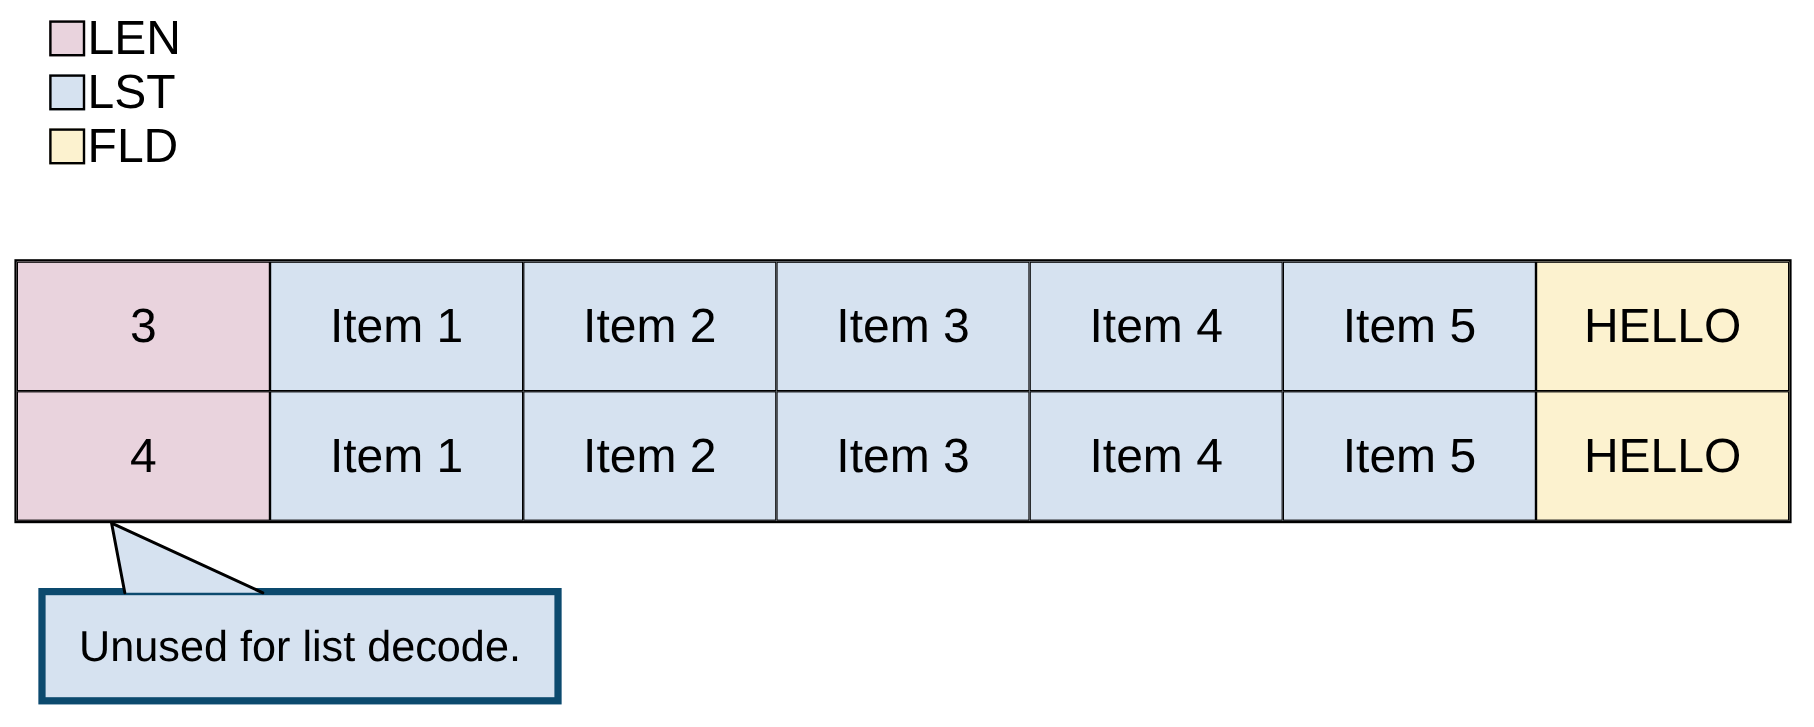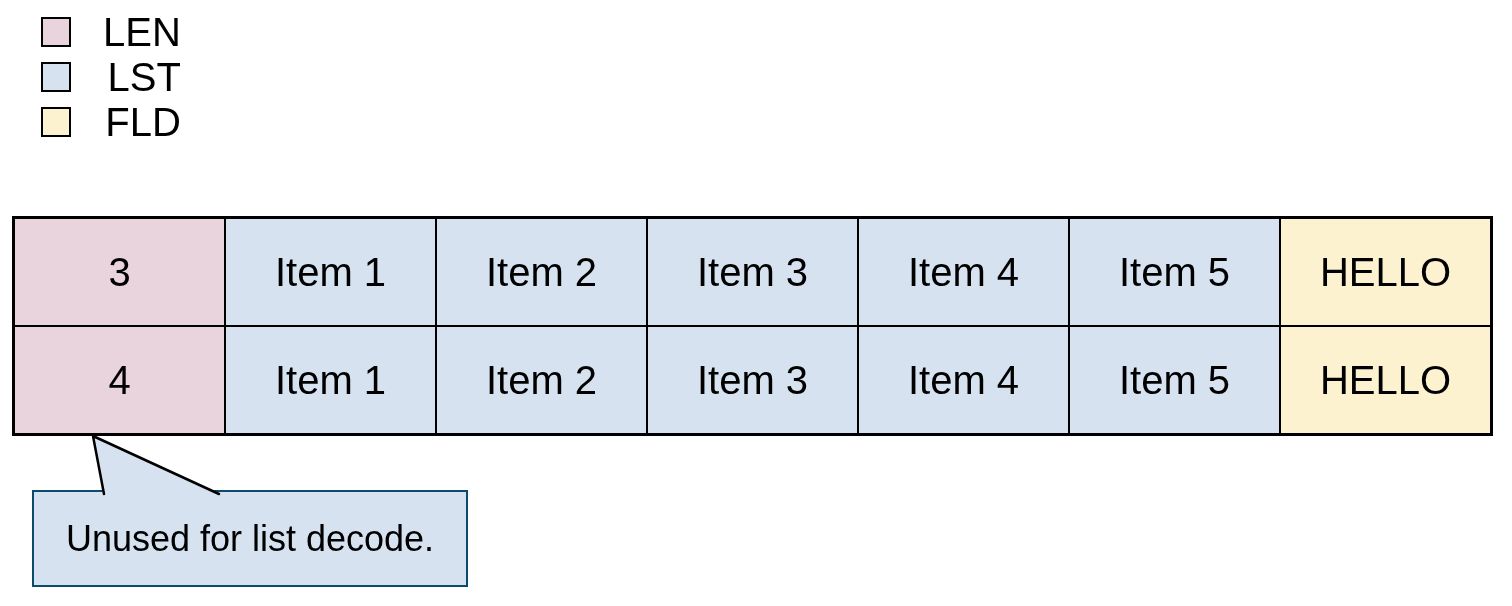--- a/index.html
+++ b/index.html
@@ -19,23 +19,22 @@
     position: absolute;
     left: 41px;
     top: 17px;
     display: flex;
     flex-direction: column;
     gap: 15px;
   }
   .legend-item {
     display: flex;
     align-items: center;
-    gap: 32px;
+    gap: 2px;
     height: 30px;
-    justify-content: space-between;
   }
   .legend-swatch {
     width: 30px;
     height: 30px;
     border: 2px solid #000;
     flex: 0 0 auto;
   }
   .legend-label {
     font-size: 40px;
     line-height: 30px;
@@ -68,21 +67,21 @@
   }
 
   
   .callout-bubble {
     position: absolute;
     left: 32px;
     top: 490px;
     width: 436px;
     height: 97px;
     background: #d6e2f0;
-    border: 2px solid #0c4a6e;
+    border: 6px solid #0c4a6e;
     display: flex;
     flex-direction: column;
     align-items: center;
     justify-content: center;
     text-align: center;
     z-index: 2;
   }
   .callout-line {
     font-size: 36px;
     line-height: 43px;

